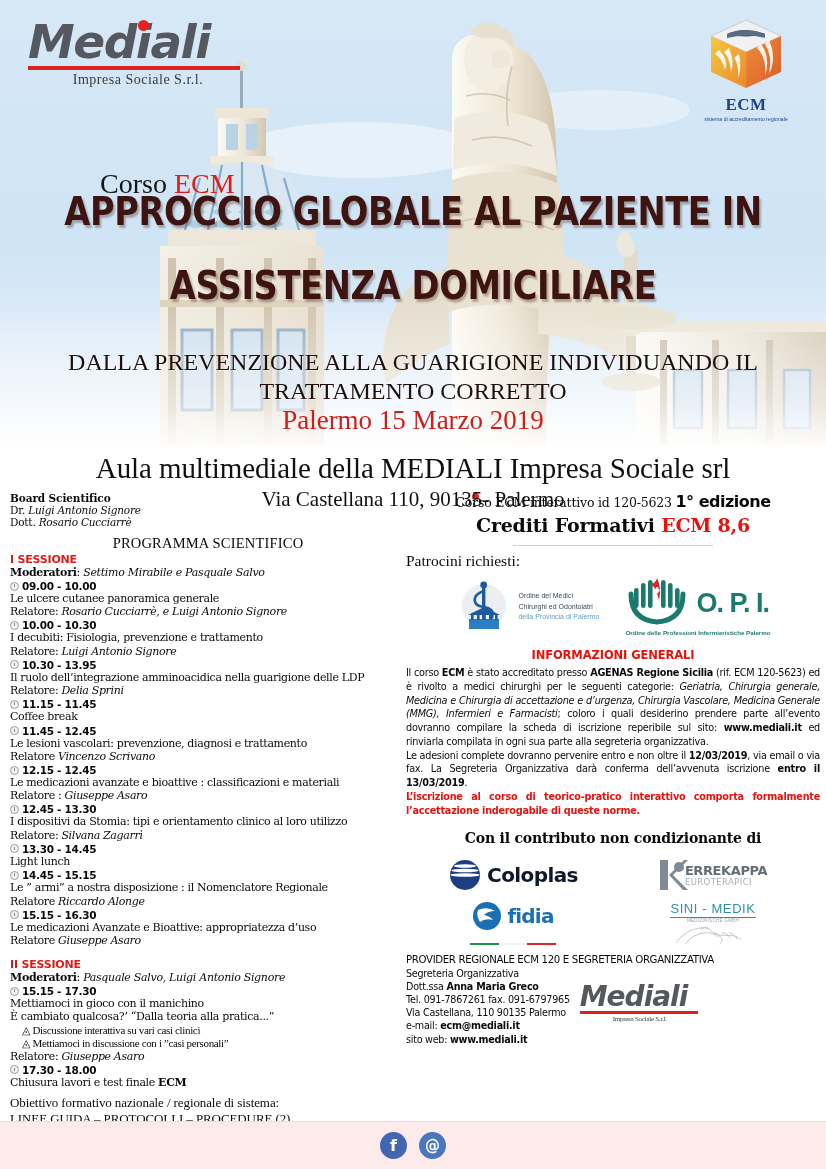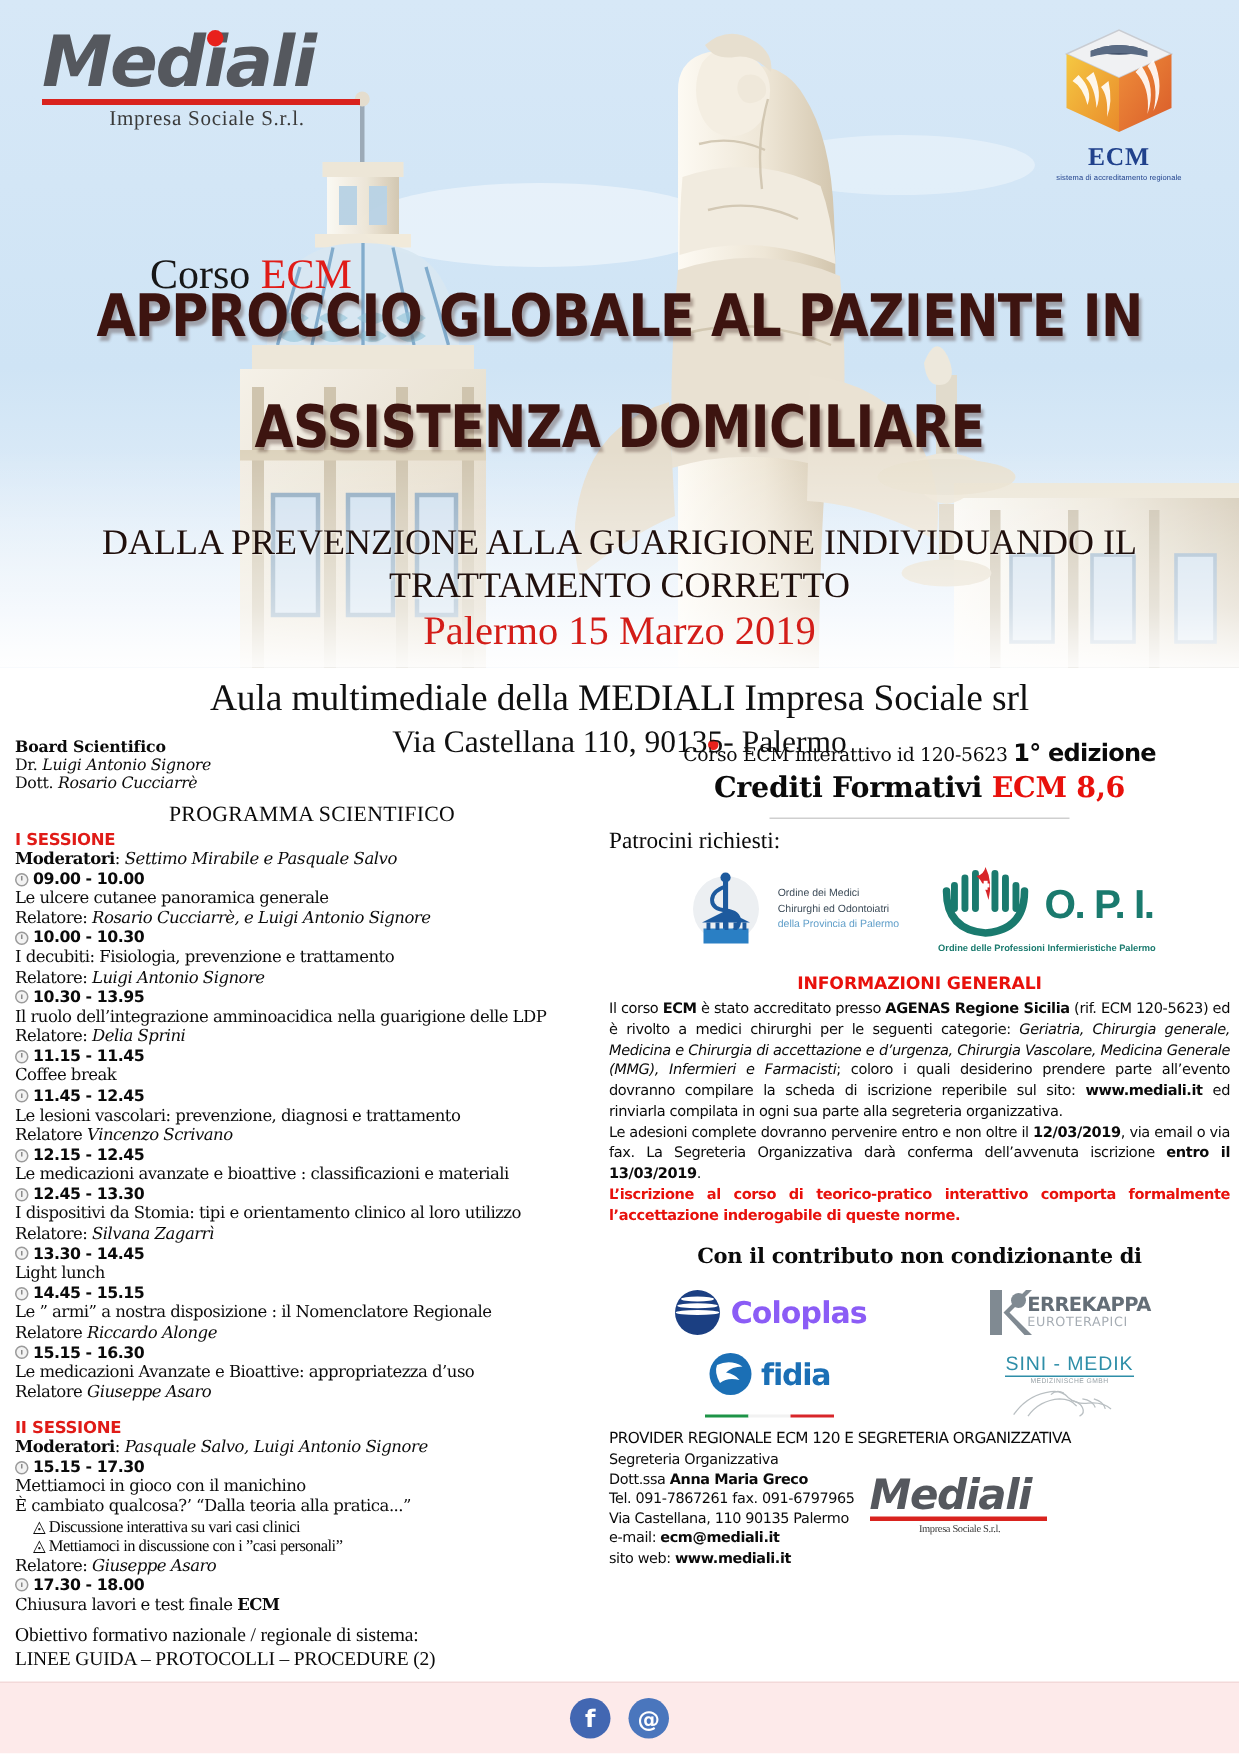--- a/index.html
+++ b/index.html
@@ -87,21 +87,21 @@
   .subtitle.s1 { top: 348px; }
   .datered {
     position: absolute; left: 0; width: 826px; text-align: center; top: 405px; z-index: 5;
     font-family: "Liberation Serif", serif; font-size: 27px; color: #d31d18;
   }
 
   
   .venue {
     position: absolute; left: 0; top: 452px; width: 826px; text-align: center; z-index: 7;
   }
-  .venue .v1 { font-size: 25px; color: #101010; letter-spacing: -0.1px; }
+  .venue .v1 { font-size: 29px; color: #101010; letter-spacing: -0.1px; }
   .venue .v2 { font-size: 21px; color: #101010; margin-top: 2px; }
 
   
   .cols { position: absolute; top: 492px; left: 0; width: 700px; height: 630px; }
 
   .leftcol {
     position: absolute; left: 10px; top: 0; width: 396px;
     font-family: "Liberation Serif", serif; color: #0a0a0a;
   }
   .board-head {
@@ -460,20 +460,21 @@
         <span>11.45 - 12.45</span>
       </div>
     <div class="topic">Le lesioni vascolari: prevenzione, diagnosi e trattamento</div>
     <div class="speaker"><span>Relatore </span><i>Vincenzo Scrivano</i></div>
 
     <div class="timerow">
         <span class="clock"></span>
         <span>12.15 - 12.45</span>
       </div>
     <div class="topic">Le medicazioni avanzate e bioattive : classificazioni e materiali</div>
+    <div class="speaker"><span>Relatore : </span><i>Giuseppe Asaro</i></div>
 
     <div class="timerow">
         <span class="clock"></span>
         <span>12.45 - 13.30</span>
       </div>
     <div class="topic">I dispositivi da Stomia: tipi e orientamento clinico al loro utilizzo</div>
     <div class="speaker"><span>Relatore: </span><i>Silvana Zagarrì</i></div>
 
     <div class="timerow">
         <span class="clock"></span>
@@ -595,21 +596,21 @@
 
       <div class="sp">
         <svg width="34" height="34" viewBox="0 0 34 34">
           <circle cx="17" cy="17" r="15" fill="#1b3f82"></circle>
           <g fill="#ffffff">
             <ellipse cx="17" cy="8" rx="11" ry="1.7"></ellipse>
             <ellipse cx="17" cy="12.5" rx="13.5" ry="1.7"></ellipse>
             <ellipse cx="17" cy="17" rx="14.6" ry="1.7"></ellipse>
           </g>
         </svg>
-        <span style="font-family:'DejaVu Sans',sans-serif;font-weight:bold;font-size:20px;color:#8b5cf6;letter-spacing:-0.6px;margin-left:5px">Coloplas</span>
+        <span style="font-family:'DejaVu Sans',sans-serif;font-weight:bold;font-size:20px;color:#0f172a;letter-spacing:-0.6px;margin-left:5px">Coloplas</span>
       </div>
 
       <div class="sp">
         <svg width="30" height="34" viewBox="0 0 30 34">
           <rect x="1" y="2" width="8" height="30" fill="#808a92"></rect>
           <path d="M10 17 L25 2 L29 2 L14 17 L29 32 L24 32 Z" fill="#808a92"></path>
           <circle cx="20" cy="9" r="5" fill="#808a92"></circle>
         </svg>
         <div style="margin-left:-4px">
           <div style="font-family:'DejaVu Sans',sans-serif;font-weight:bold;font-size:13px;color:#646e77;letter-spacing:-0.4px">ERREKAPPA</div>

